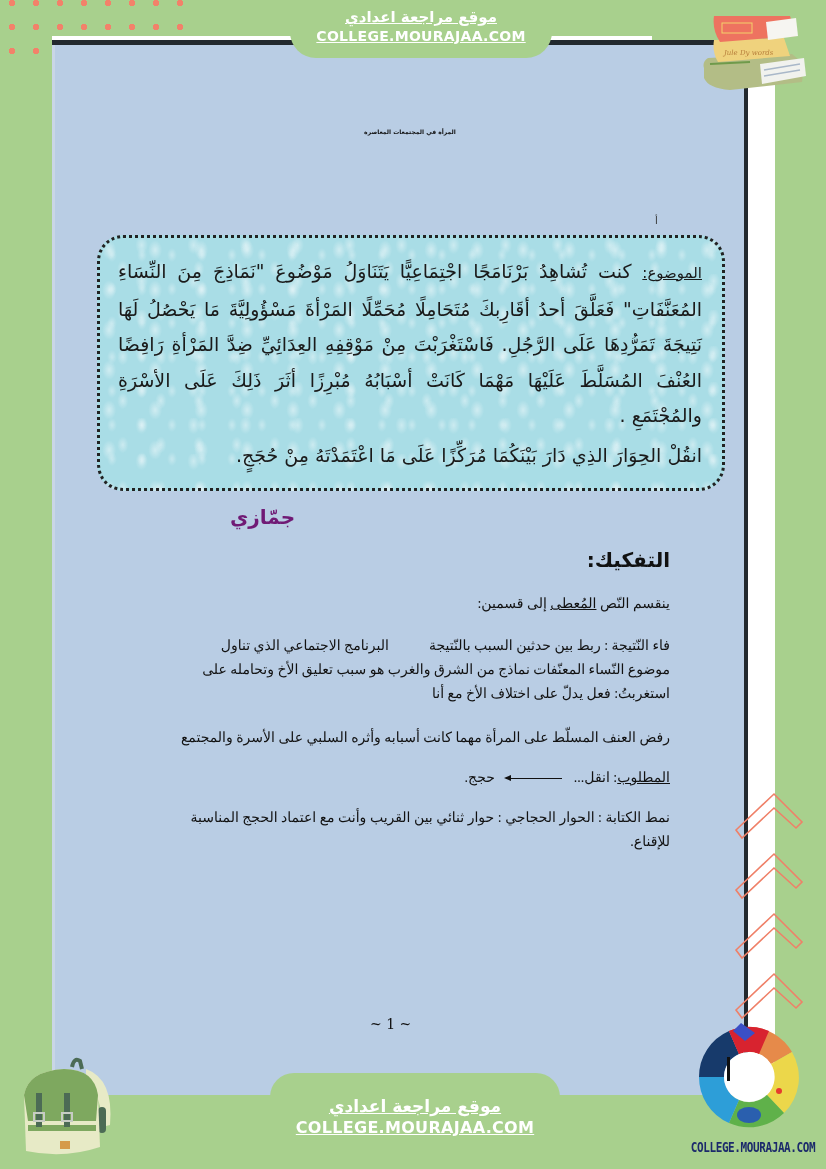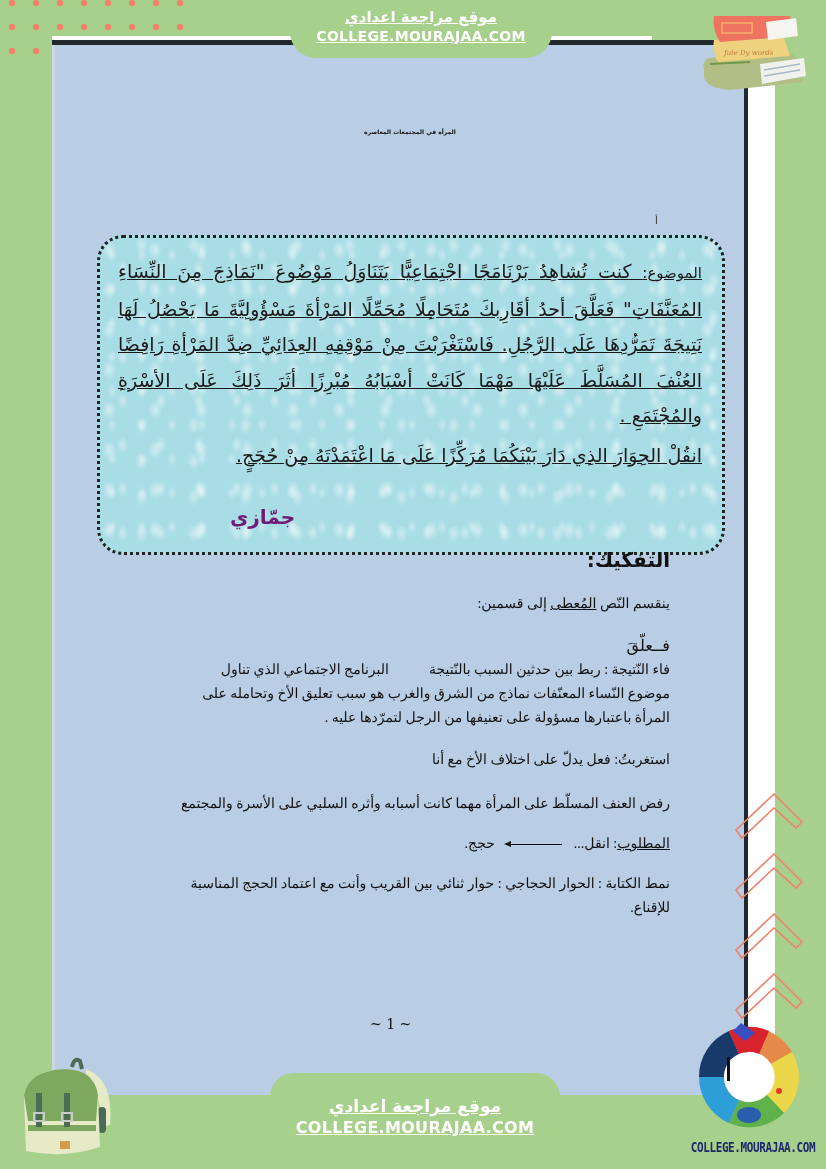--- a/index.html
+++ b/index.html
@@ -26,30 +26,30 @@
   .tab-bottom { position: absolute; left: 270px; top: 1073px; width: 290px; height: 96px;
     background: #a8d08d; border-radius: 24px 24px 0 0; text-align: center; color: #fff;
     font-weight: bold; padding-top: 22px; }
   .tab-bottom .ar { font-size: 17px; text-decoration: underline; line-height: 22px; }
   .tab-bottom .en { font-size: 16px; text-decoration: underline; line-height: 22px; letter-spacing: 0.3px; }
 
   .doc-title { position: absolute; left: 360px; top: 128px; width: 100px; text-align: center;
     font-size: 6px; font-weight: bold; color: #111; direction: rtl; }
   .small-alef { position: absolute; left: 655px; top: 215px; font-size: 10px; color: #333; }
 
-  .topic-box { position: absolute; left: 97px; top: 235px; width: 628px; height: 320px;
+  .topic-box { position: absolute; left: 97px; top: 235px; width: 628px; height: 256px;
     border: 3px dotted #222; border-radius: 26px;
     background:
       radial-gradient(ellipse 10px 14px at 20% 30%, rgba(255,255,255,0.45), transparent 70%),
       radial-gradient(ellipse 8px 12px at 60% 70%, rgba(255,255,255,0.4), transparent 70%),
       radial-gradient(ellipse 9px 13px at 80% 20%, rgba(255,255,255,0.4), transparent 70%),
       radial-gradient(ellipse 7px 10px at 40% 50%, rgba(255,255,255,0.35), transparent 70%),
       #a9dde6;
     background-size: 46px 40px, 38px 44px, 52px 36px, 30px 34px, auto;
-    direction: rtl; padding: 16px 20px 0 18px; color: #1a1a1a; text-decoration: underline; }
+    direction: rtl; padding: 16px 20px 0 18px; color: #1a1a1a; }
   .topic-box p { font-size: 19px; line-height: 35.5px; text-align: justify; }
   .topic-box .lbl { text-decoration: underline; font-size: 15px; }
   .topic-box .task { margin-top: 4px; }
 
   .signature { position: absolute; left: 230px; top: 505px; font-size: 20px; font-weight: bold; color: #701a75; direction: rtl; }
 
   .content { position: absolute; left: 130px; top: 548px; width: 540px; direction: rtl; color: #111; }
   .heading { font-size: 20px; font-weight: bold; margin-bottom: 20px; }
   .line { font-size: 14px; line-height: 24px; font-family: Liberation Serif, serif; }
   .u { text-decoration: underline; }
@@ -103,27 +103,25 @@
 <div class="signature">جمّازي</div>
 
 <div class="content">
   <div class="heading">التفكيك:</div>
 
   <div class="line" style="margin-bottom:18px;">
     <span>ينقسم النّص </span><span class="u">المُعطى</span><span> إلى قسمين:</span>
   </div>
 
 
-  <div class="line" style="font-size:16px;">فــعلّقَ</div>
 
   <div class="line">
     <span>فاء النّتيجة : ربط بين حدثين السبب بالنّتيجة</span><span class="gap"></span><span>البرنامج الاجتماعي الذي تناول</span>
   </div>
   <div class="line">موضوع النّساء المعنّفات نماذج من الشرق والغرب هو سبب تعليق الأخ وتحامله على</div>
-  <div class="line" style="margin-bottom:18px;">المرأة باعتبارها مسؤولة على تعنيفها من الرجل لتمرّدها عليه .</div>
 
 
   <div class="line" style="margin-bottom:20px;">استغربتُ: فعل يدلّ على اختلاف الأخ مع أنا</div>
   <div class="line" style="margin-bottom:16px;text-align:right;">رفض العنف المسلّط على المرأة مهما كانت أسبابه وأثره السلبي على الأسرة والمجتمع</div>
 
   <div class="line" style="margin-bottom:16px;">
     <span class="u">المطلوب</span><span>: </span><span>انقل...</span>
     <span class="arrow"></span>
     <span>حجج.</span>
   </div>

